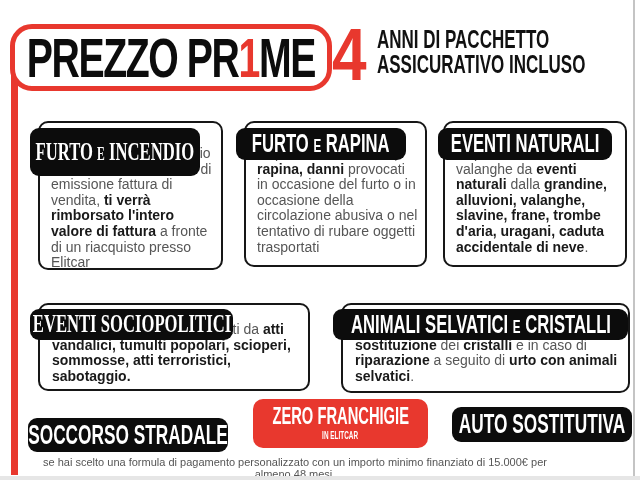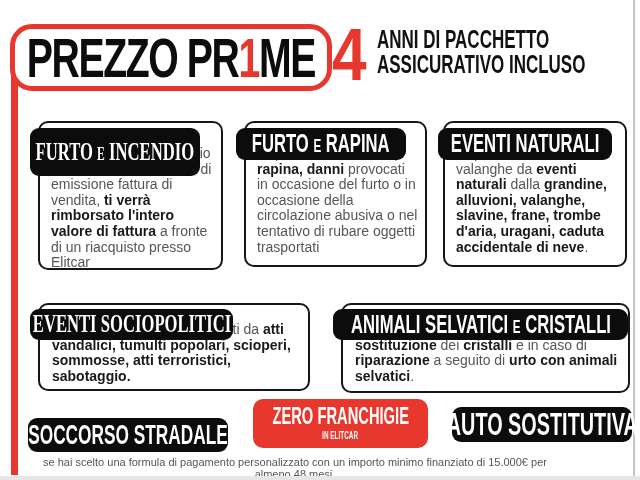--- a/index.html
+++ b/index.html
@@ -50,21 +50,21 @@
   .body-c2{left:244px;top:121px;width:183px;height:146px;padding:23px 6px 0 11px;box-sizing:border-box;}
   .pill-c3{left:438px;top:106px;width:174px;height:32px;}
   .body-c3{left:443px;top:121px;width:184px;height:146px;padding:23px 5px 0 11px;box-sizing:border-box;}
   .pill-c4{left:30px;top:287px;width:203px;height:31px;font-family:Liberation Serif, serif;}
   .body-c4{left:38px;top:303px;width:272px;height:88px;padding:17px 8px 0 12px;box-sizing:border-box;}
   .pill-c5{left:333px;top:287px;width:295px;height:31px;}
   .body-c5{left:341px;top:303px;width:289px;height:90px;padding:17px 8px 0 12px;box-sizing:border-box;}
 
   
   .pill-soccorso{left:28px;top:408px;width:200px;height:34px;font-size:27px;margin-top:10px;}
-  .pill-auto{left:452px;top:407px;width:180px;height:35px;font-size:31px;}
+  .pill-auto{left:452px;top:407px;width:180px;height:35px;font-size:27px;}
   .pill-zero{
     position:absolute;left:253px;top:399px;width:175px;height:49px;
     background:var(--red);border-radius:10px;color:#fff;font-weight:bold;
     display:flex;flex-direction:column;align-items:center;justify-content:center;z-index:2;
   }
   .zero-l1{font-size:23px;line-height:23px;}
   .zero-l2{font-size:10px;line-height:15px;}
 
   
   .footnote{position:absolute;left:30px;top:456px;width:530px;text-align:center;font-size:11px;color:#555;}

